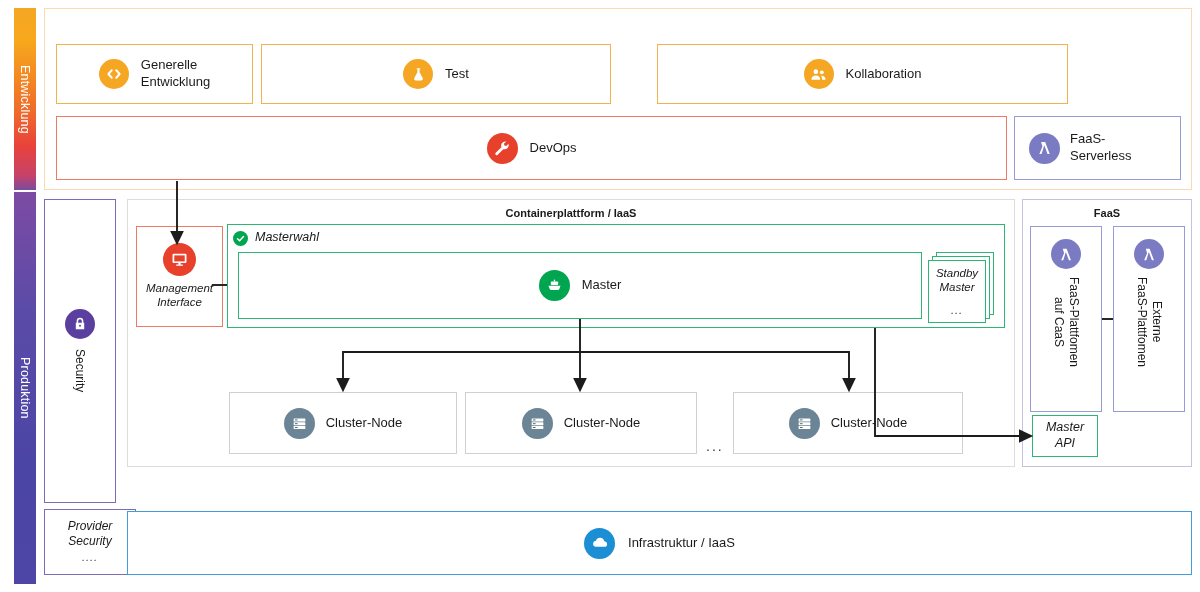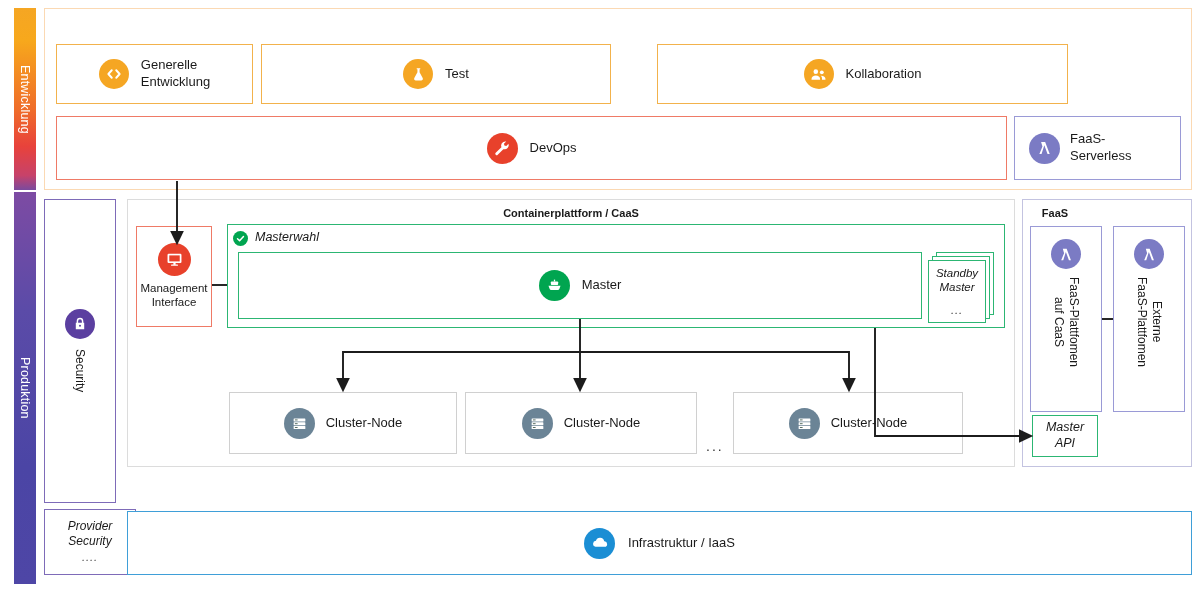--- a/index.html
+++ b/index.html
@@ -216,23 +216,23 @@
     <span style="writing-mode:vertical-rl;text-orientation:mixed;font-size:12px;color:#1a1a1a;">Security</span>
   </div>
 
   <div class="plain-txt bd" style="left:44px; top:509px; width:92px; height:66px; border-color:#7e6bb8; flex-direction:column; gap:2px;">
     <span>Provider
 Security</span>
     <span style="font-size:11px;letter-spacing:1px;color:#444;">....</span>
   </div>
 
   <div class="box bd" style="left:127px; top:199px; width:888px; height:268px; border-color:#dcdcdc;"></div>
-  <div class="grp-title" style="left:127px; top:207px; width:888px;">Containerplattform / CaaS</div>
-
-  <div class="vstack bd" style="left:136px; top:226px; width:76px; height:101px; border-color:#ef7a66;">
+  <div class="grp-title" style="left:127px; top:207px; width:888px;">Containerplattform / IaaS</div>
+
+  <div class="vstack bd" style="left:136px; top:226px; width:87px; height:101px; border-color:#ef7a66;font-style:italic;">
     <span class="cicon" style="width:33px;height:33px;background:#e8412b;">
       <svg width="19" height="19" viewBox="0 0 24 24" fill="#fff">
         <rect x="3.2" y="4.8" width="17.6" height="11.6" rx="1.4"></rect>
         <rect x="5.4" y="6.8" width="13.2" height="7.6" fill="#e8412b"></rect>
         <rect x="10.6" y="16.4" width="2.8" height="2.4"></rect>
         <rect x="7.6" y="18.4" width="8.8" height="1.6" rx=".8"></rect>
       </svg>
     </span>
     <span class="lbl">Management
 Interface</span>
@@ -304,21 +304,21 @@
         <rect x="4.6" y="15.2" width="14.8" height="3.8" rx=".7"></rect>
         <rect x="6.2" y="7" width="3.4" height="1" fill="#2f4a3c"></rect>
         <rect x="6.2" y="11.8" width="3.4" height="1" fill="#2f4a3c"></rect>
         <rect x="6.2" y="16.6" width="3.4" height="1" fill="#2f4a3c"></rect>
       </svg>
     </span>
     <span class="lbl">Cluster-Node</span>
   </div>
 
   <div class="box bd" style="left:1022px; top:199px; width:170px; height:268px; border-color:#c3c3e0;"></div>
-  <div class="grp-title" style="left:970px; top:207px; width:170px;">FaaS</div>
+  <div class="grp-title" style="left:1022px; top:207px; width:170px;">FaaS</div>
 
   <div class="rot-tile bd" style="left:1030px; top:226px; width:72px; height:186px; border-color:#9a9ad6;">
     <span class="cicon" style="width:30px;height:30px;background:#7b7bc4;">
       <svg width="17" height="17" viewBox="0 0 24 24" fill="#fff">
         <path d="M9.3 4h2.9l6.1 16h-2.9l-4.3-11.7L7.4 20H4.5l4.1-9.9L6.8 4z"></path>
       </svg>
     </span>
     <span class="rlbl">FaaS-Plattfomen
 auf CaaS</span>
   </div>

